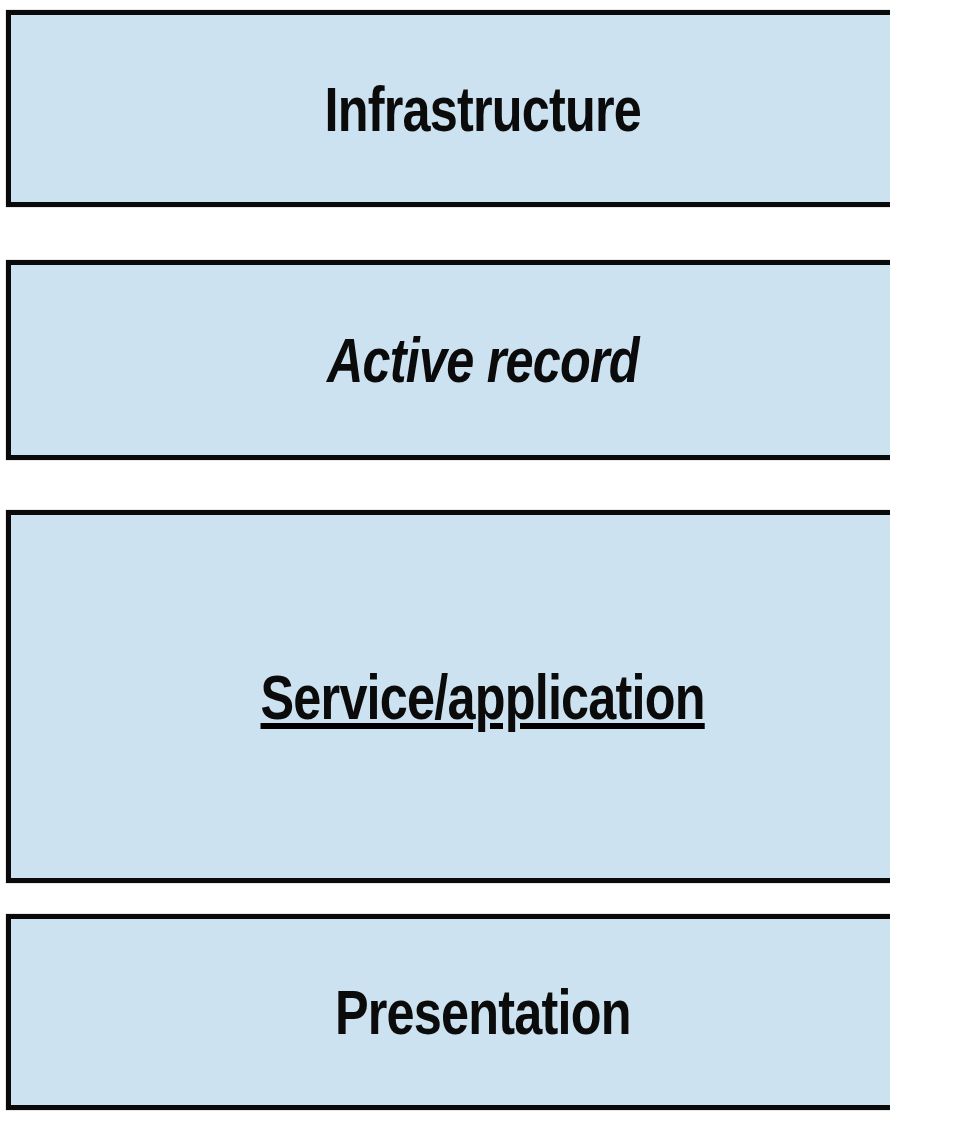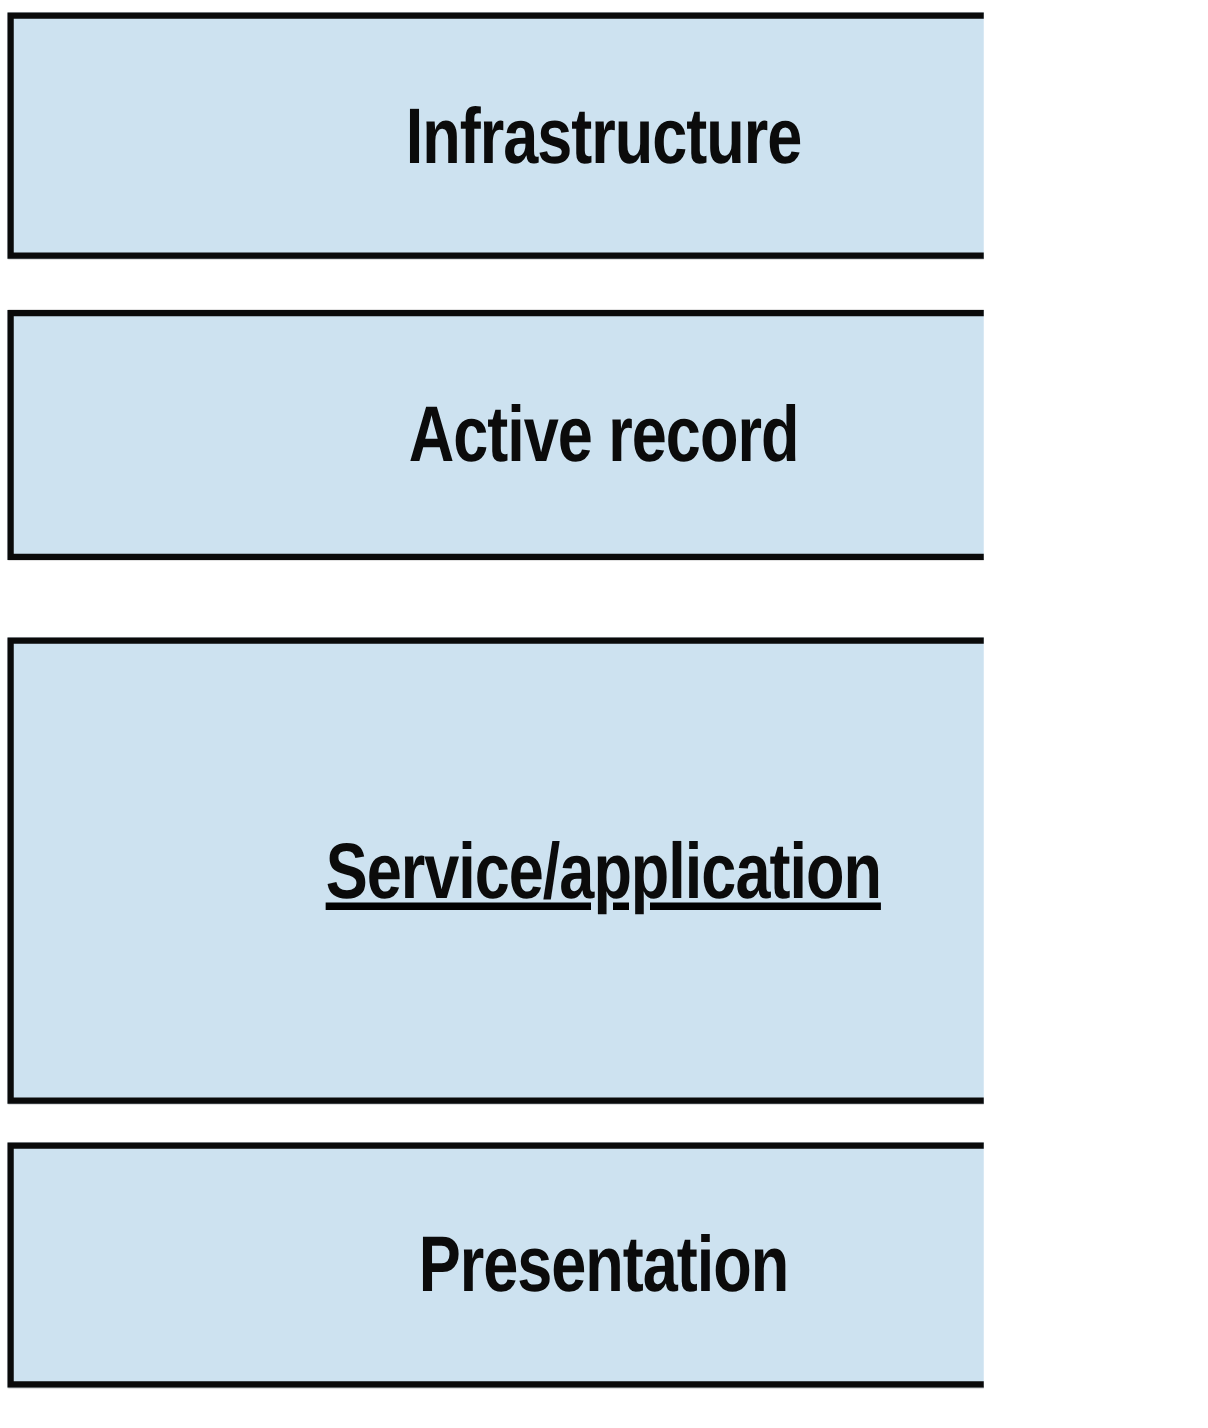--- a/index.html
+++ b/index.html
@@ -8,21 +8,21 @@
     --bg: #ffffff;
     --text: #0b0b0b;
   }
   * { margin: 0; padding: 0; box-sizing: border-box; }
   html, body {
     background: var(--bg);
     font-family: "Liberation Sans", sans-serif;
   }
   .canvas {
     position: relative;
-    width: 787px;
+    width: 890px;
     height: 1142px;
     background: var(--bg);
     overflow: hidden;
   }
   .layer-box {
     position: absolute;
     left: 6px;
     width: 954px;
     background: var(--box-fill);
     border: 5px solid var(--box-border);
@@ -35,21 +35,21 @@
     display: inline-block;
     transform: scaleX(0.8);
     transform-origin: center center;
     font-size: 63px;
     font-weight: bold;
     letter-spacing: -1px;
     color: var(--text);
     white-space: nowrap;
   }
   #box-infrastructure { top: 10px;  height: 197px; }
-  #box-active-record  { top: 248px; height: 200px; }
+  #box-active-record  { top: 260px; height: 200px; font-style: italic; }
   #box-service-app    { top: 510px; height: 373px; text-decoration: underline; }
   #box-presentation   { top: 914px; height: 196px; }
 </style>
 </head>
 <body>
 
 <div class="canvas">
 
   <div class="layer-box" id="box-infrastructure">
     <span class="label">Infrastructure</span>

